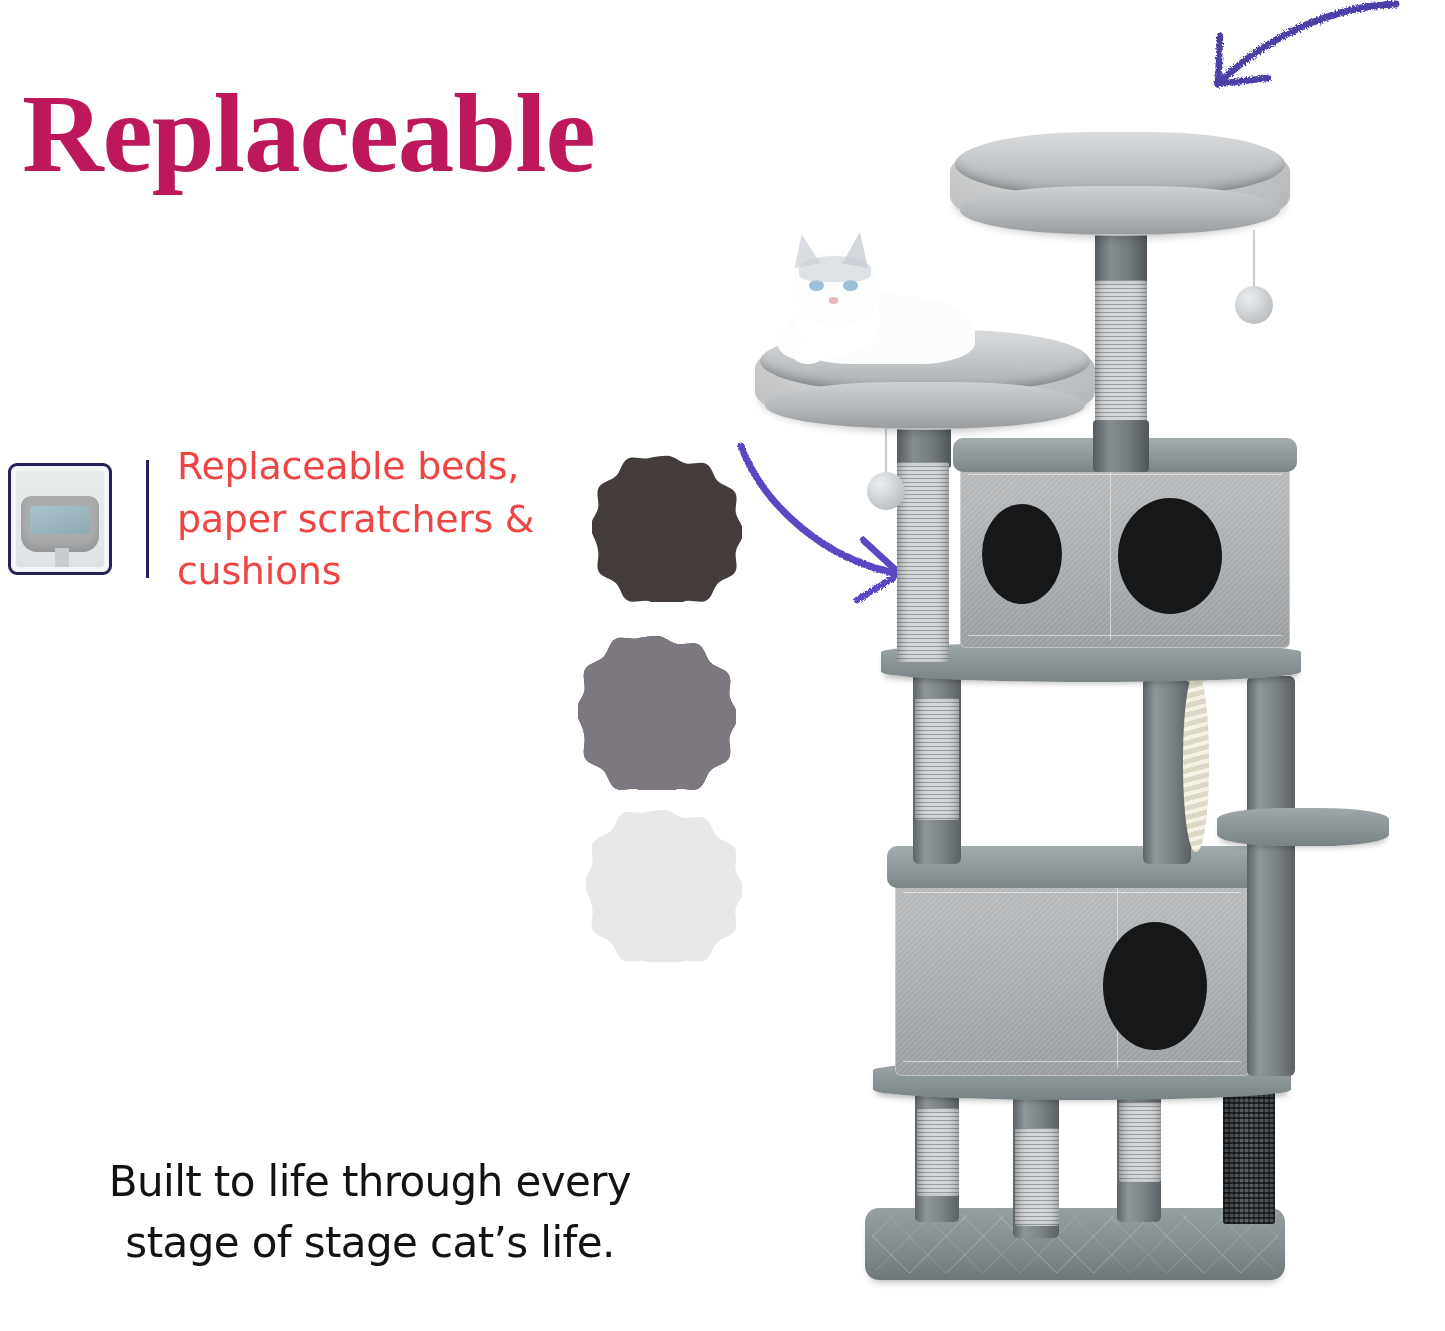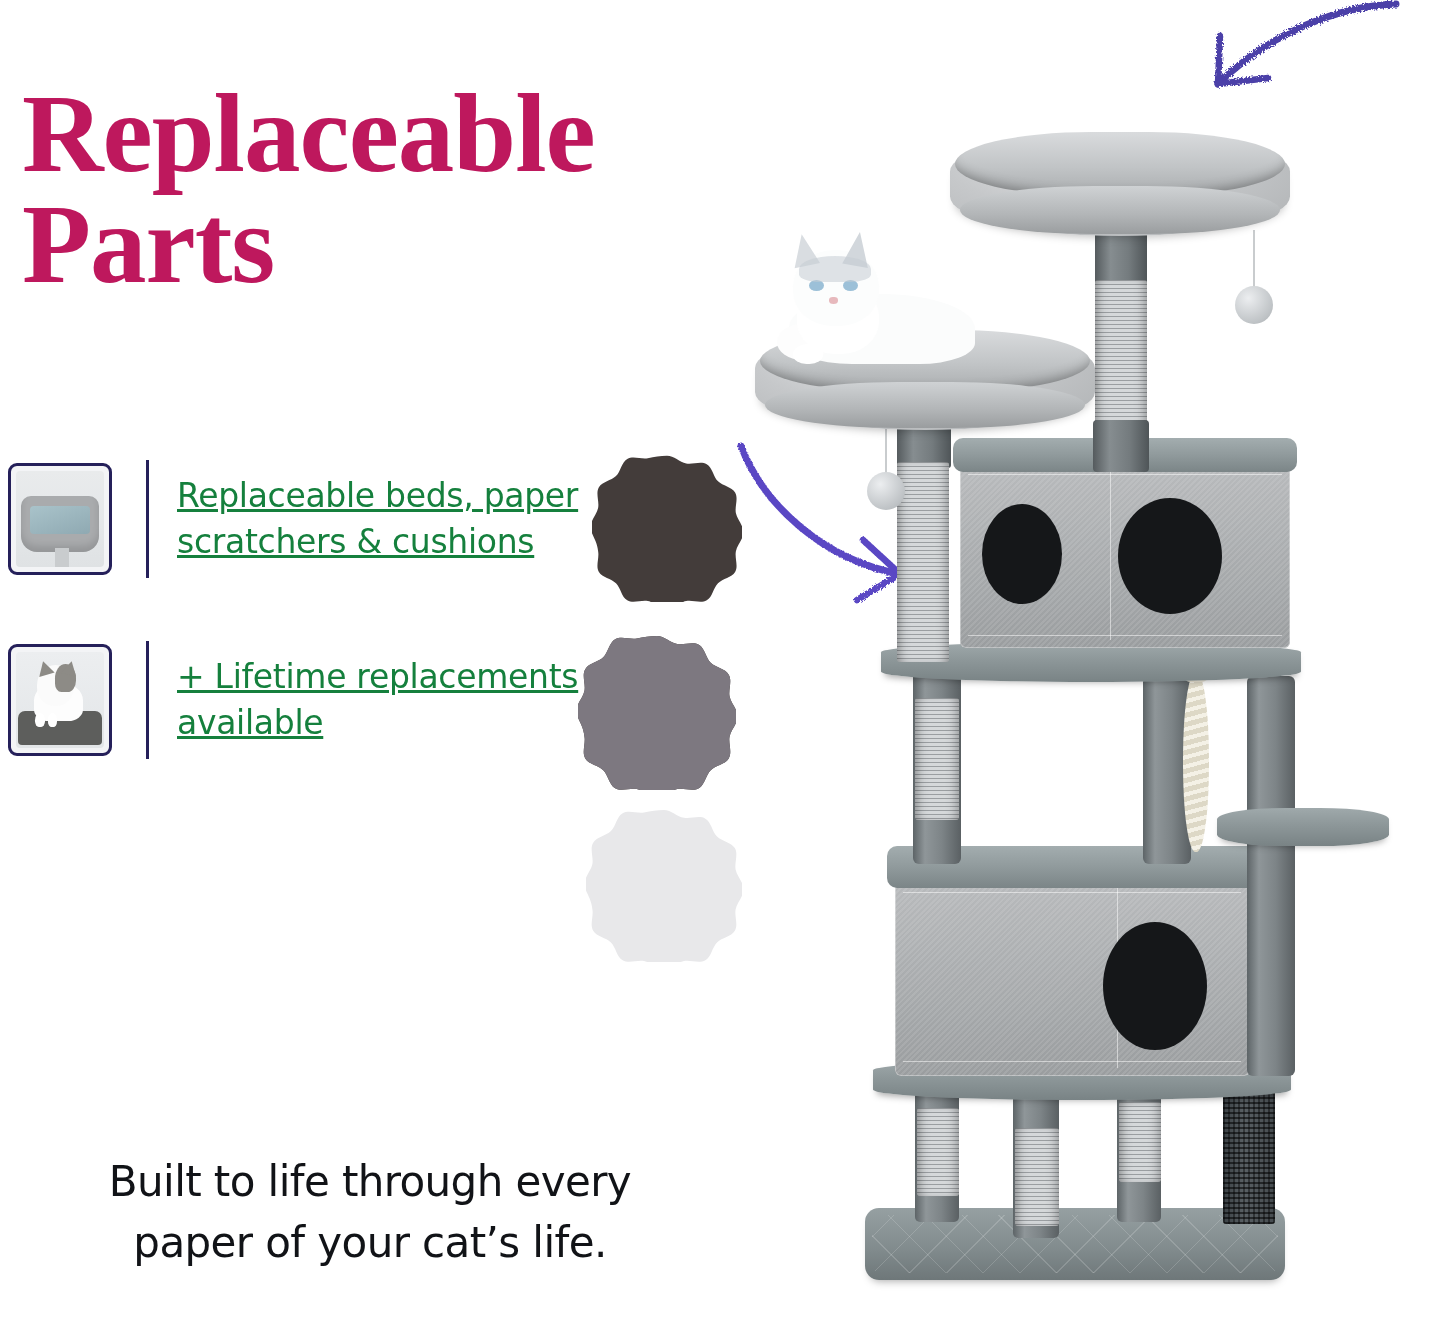--- a/index.html
+++ b/index.html
@@ -99,26 +99,25 @@
   }
   .tb3 .paw1 { left: 22%; } .tb3 .paw2 { left: 36%; }
 
   .vline {
     width: 3px; height: 118px;
     background: #25205a;
     margin-left: 34px; margin-right: 28px;
     flex: 0 0 auto;
   }
   .feature-text {
-    font-size: 33px; line-height: 1.38; color: #15803d;
+    font-size: 38px; line-height: 1.38; color: #ef4444;
     font-family: "DejaVu Sans", "Liberation Sans", sans-serif;
     font-weight: 400;
     letter-spacing: -0.3px;
     max-width: 420px;
-    text-decoration: underline;
   }
 
   
   .blob { position: absolute; width: 150px; height: 150px; }
   .blob svg { width: 100%; height: 100%; display: block; }
   .blob1 { left: 592px; top: 452px; }
   .blob2 { left: 578px; top: 632px; width: 158px; height: 158px; }
   .blob3 { left: 586px; top: 806px; width: 156px; height: 156px; }
 
   .tagline {
@@ -227,54 +226,37 @@
   
   .cat { position: absolute; left: 18px; top: 112px; width: 260px; height: 130px; }
 </style>
 </head>
 <body>
 
 <div class="page">
 
   <div class="title">
     <span>Replaceable</span>
-    <span class="l2">Parts</span>
   </div>
 
   <div class="features">
 
     <div class="feature-row">
       <div class="thumb">
         <div class="inner tb1">
           <div class="bed-outer"></div>
           <div class="bed-inner"></div>
           <div class="post"></div>
         </div>
       </div>
       <div class="vline"></div>
       <div class="feature-text">Replaceable beds, paper scratchers &amp; cushions</div>
     </div>
 
 
-    <div class="feature-row">
-      <div class="thumb">
-        <div class="inner tb3">
-          <div class="cushion"></div>
-          <div class="body"></div>
-          <div class="paw1"></div>
-            <div class="paw2"></div>
-          <div class="head"></div>
-          <div class="patch"></div>
-          <div class="ear-l"></div>
-            <div class="ear-r"></div>
-        </div>
-      </div>
-      <div class="vline"></div>
-      <div class="feature-text">+ Lifetime replacements available</div>
-    </div>
   </div>
 
   <div class="blob blob1">
     <svg viewBox="0 0 100 100" aria-hidden="true">
         <path id="sc1" fill="#433c3a" d="M50 2.5c4.6 0 8.4 4.3 12.8 5.1 4.5.8 9.8-1.8 13.7.5 3.9 2.3 4.3 8.2 7.5 11.4 3.2 3.2 9.1 3.6 11.4 7.5 2.3 3.9-.3 9.2.5 13.7.8 4.4 5.1 8.2 5.1 12.8s-4.3 8.4-5.1 12.8c-.8 4.5 1.8 9.8-.5 13.7-2.3 3.9-8.2 4.3-11.4 7.5-3.2 3.2-3.6 9.1-7.5 11.4-3.9 2.3-9.2-.3-13.7.5-4.4.8-8.2 5.1-12.8 5.1s-8.4-4.3-12.8-5.1c-4.5-.8-9.8 1.8-13.7-.5-3.9-2.3-4.3-8.2-7.5-11.4-3.2-3.2-9.1-3.6-11.4-7.5-2.3-3.9.3-9.2-.5-13.7C3.3 58.4-1 54.6-1 50s4.3-8.4 5.1-12.8c.8-4.5-1.8-9.8.5-13.7 2.3-3.9 8.2-4.3 11.4-7.5 3.2-3.2 3.6-9.1 7.5-11.4 3.9-2.3 9.2.3 13.7-.5C41.6 3.3 45.4 2.5 50 2.5z"></path>
       </svg>
   </div>
   <div class="blob blob2">
     <svg viewBox="0 0 100 100" aria-hidden="true">
         <use href="#sc1" fill="#7d7880"></use>
@@ -282,21 +264,21 @@
       </svg>
   </div>
   <div class="blob blob3">
     <svg viewBox="0 0 100 100" aria-hidden="true">
         <path fill="#e8e8ea" d="M50 2.5c4.6 0 8.4 4.3 12.8 5.1 4.5.8 9.8-1.8 13.7.5 3.9 2.3 4.3 8.2 7.5 11.4 3.2 3.2 9.1 3.6 11.4 7.5 2.3 3.9-.3 9.2.5 13.7.8 4.4 5.1 8.2 5.1 12.8s-4.3 8.4-5.1 12.8c-.8 4.5 1.8 9.8-.5 13.7-2.3 3.9-8.2 4.3-11.4 7.5-3.2 3.2-3.6 9.1-7.5 11.4-3.9 2.3-9.2-.3-13.7.5-4.4.8-8.2 5.1-12.8 5.1s-8.4-4.3-12.8-5.1c-4.5-.8-9.8 1.8-13.7-.5-3.9-2.3-4.3-8.2-7.5-11.4-3.2-3.2-9.1-3.6-11.4-7.5-2.3-3.9.3-9.2-.5-13.7C3.3 58.4-1 54.6-1 50s4.3-8.4 5.1-12.8c.8-4.5-1.8-9.8.5-13.7 2.3-3.9 8.2-4.3 11.4-7.5 3.2-3.2 3.6-9.1 7.5-11.4 3.9-2.3 9.2.3 13.7-.5C41.6 3.3 45.4 2.5 50 2.5z"></path>
       </svg>
   </div>
 
   <div class="tagline">
     <div>Built to life through every</div>
-    <div>paper of your cat’s life.</div>
+    <div>stage of stage cat’s life.</div>
   </div>
 
   <div class="arrow arrow1">
     <svg viewBox="0 0 260 130" aria-hidden="true">
       <defs>
         <filter id="rough1">
             <feTurbulence type="fractalNoise" baseFrequency="0.55" numOctaves="3" result="n"></feTurbulence>
             <feDisplacementMap in="SourceGraphic" in2="n" scale="4.5"></feDisplacementMap>
           </filter>
       </defs>

